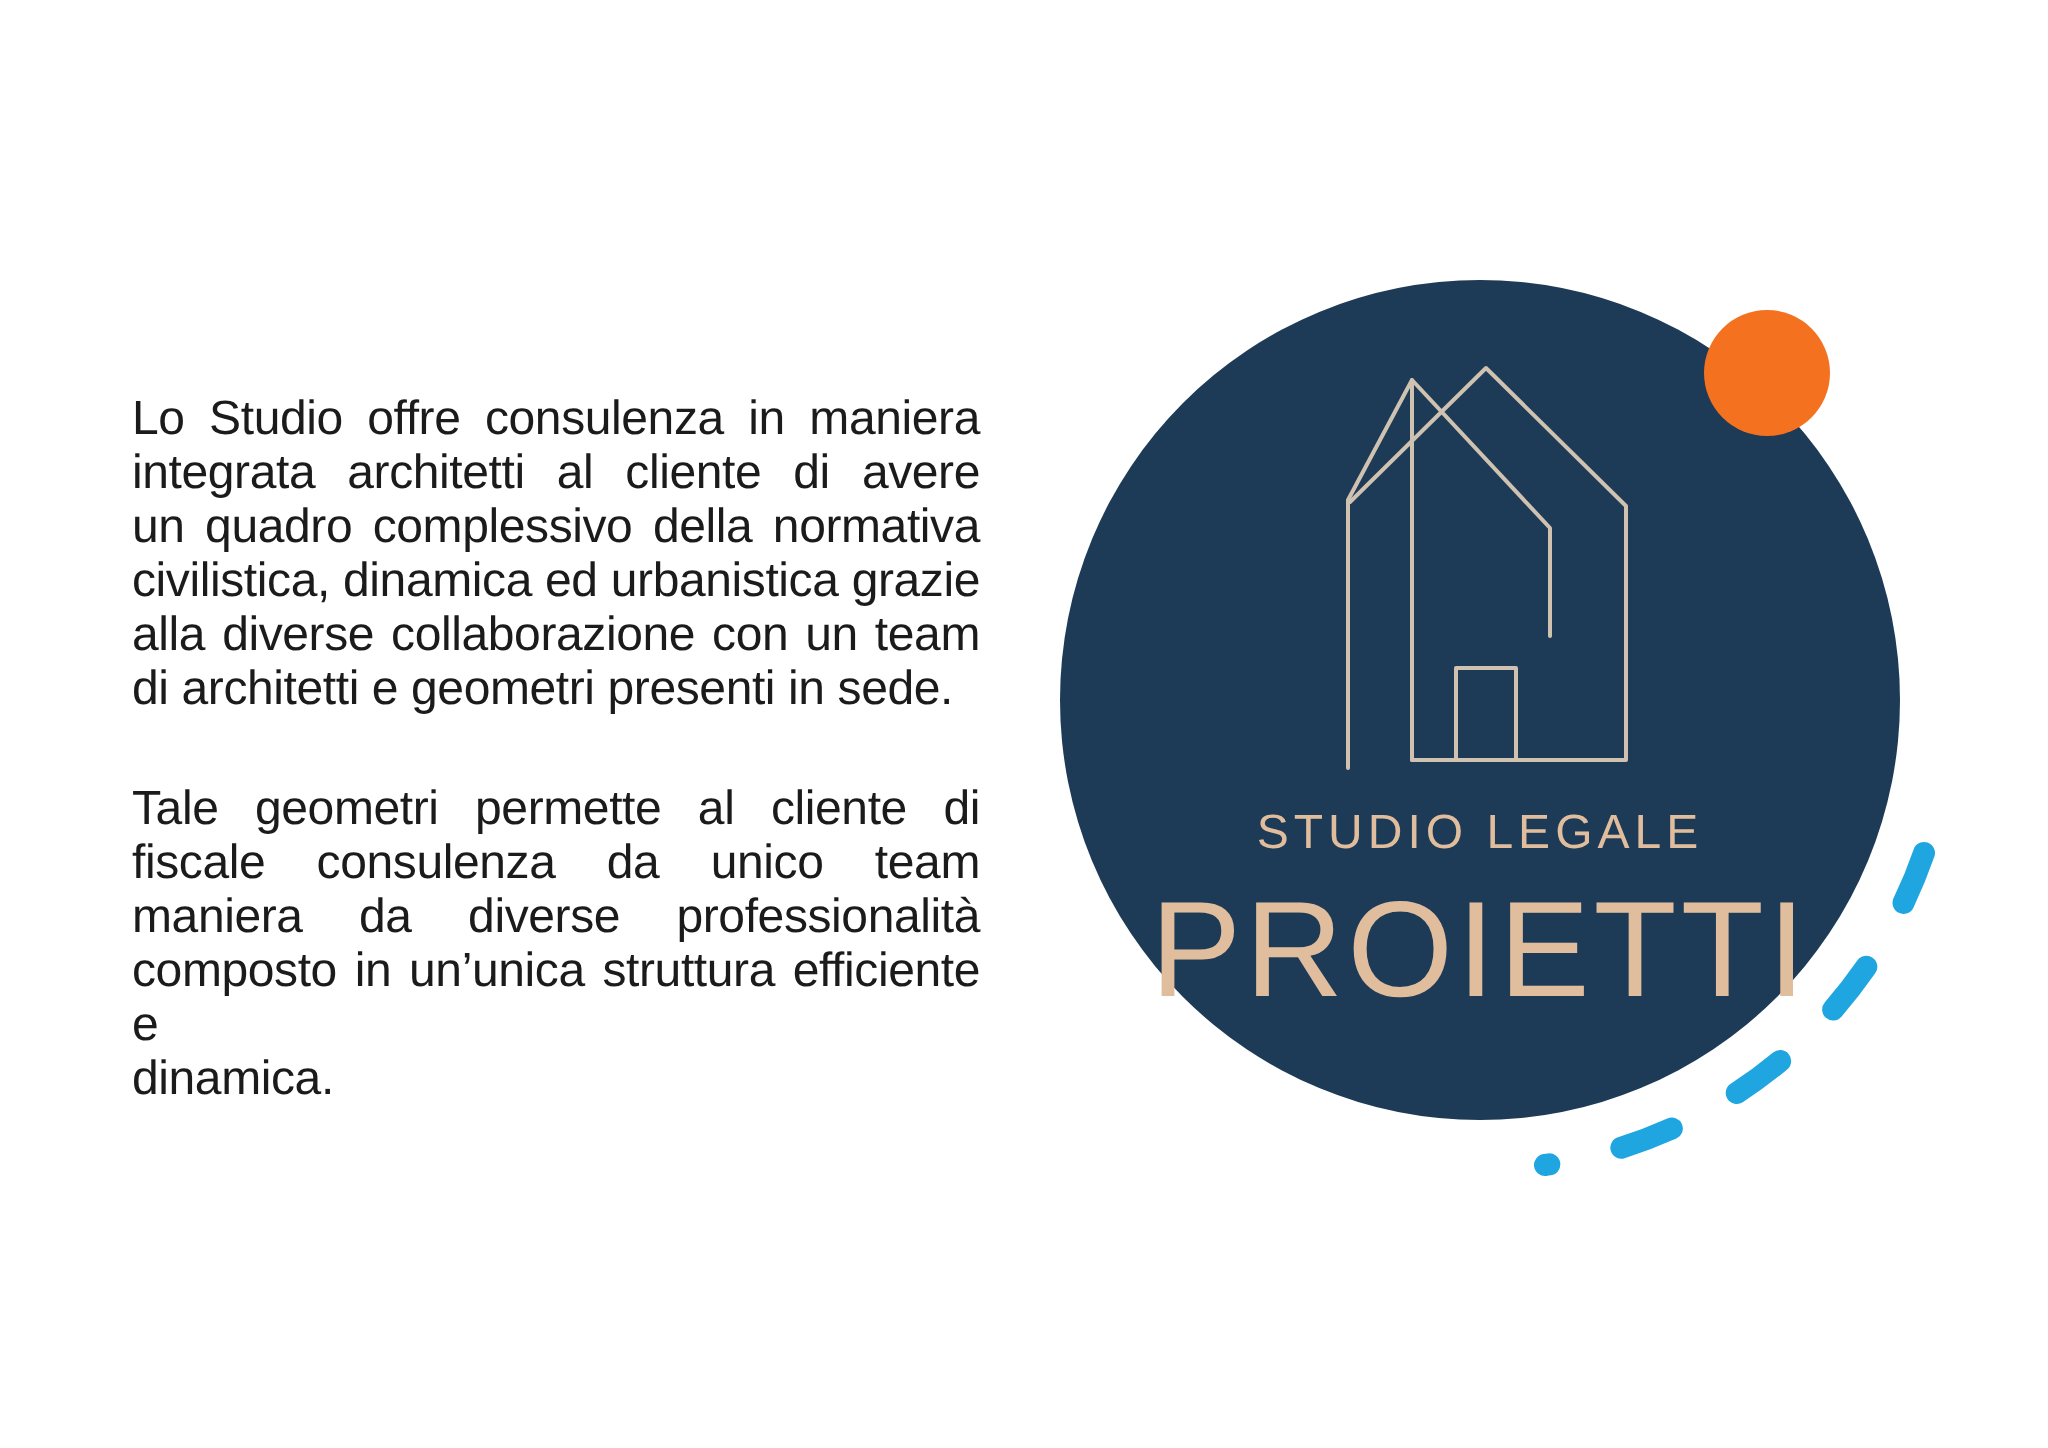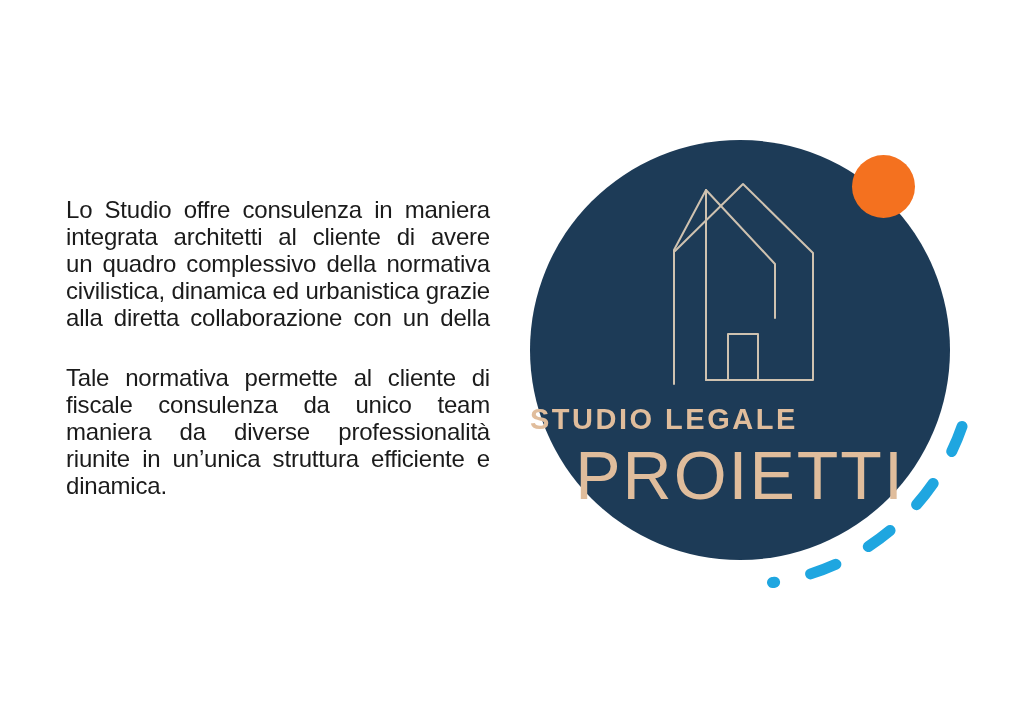--- a/index.html
+++ b/index.html
@@ -56,23 +56,24 @@
     left: 140px;
     top: 42px;
     width: 149px;
     height: 208px;
   }
   .logo-title {
     position: absolute;
     left: 0;
     top: 265px;
     width: 420px;
+    text-align: center;
     color: var(--logo-text, #e0bd9c);
-    font-size: 29px;
-    font-weight: 700;
+    font-size: 24px;
+    font-weight: 400;
     letter-spacing: 2.5px;
     line-height: 1;
     white-space: nowrap;
   }
   .logo-name {
     position: absolute;
     left: 0;
     top: 301px;
     width: 420px;
     text-align: center;
@@ -105,27 +106,28 @@
 <body>
 
 <div class="slide">
 
   <div class="text-col">
     <div class="para">
       <div class="jline">Lo Studio offre consulenza in maniera</div>
       <div class="jline">integrata architetti al cliente di avere</div>
       <div class="jline">un quadro complessivo della normativa</div>
       <div class="jline">civilistica, dinamica ed urbanistica grazie</div>
-      <div class="jline">alla diretta collaborazione con un della</div>
+      <div class="jline">alla diverse collaborazione con un team</div>
+      <div class="jline last">di architetti e geometri presenti in sede.</div>
     </div>
     <div class="para">
-      <div class="jline">Tale normativa permette al cliente di</div>
+      <div class="jline">Tale geometri permette al cliente di</div>
       <div class="jline">fiscale consulenza da unico team</div>
       <div class="jline">maniera da diverse professionalità</div>
-      <div class="jline">riunite in un’unica struttura efficiente e</div>
+      <div class="jline">composto in un’unica struttura efficiente e</div>
       <div class="jline last">dinamica.</div>
     </div>
   </div>
 
   <div class="logo-circle">
     <svg class="house-icon" viewBox="0 0 149 208" fill="none">
       <g stroke="var(--house, #cfc2b0)" stroke-width="2" stroke-linecap="round" stroke-linejoin="round">
 
         <polyline points="4,202 4,68 36,8 36,198"></polyline>
 

